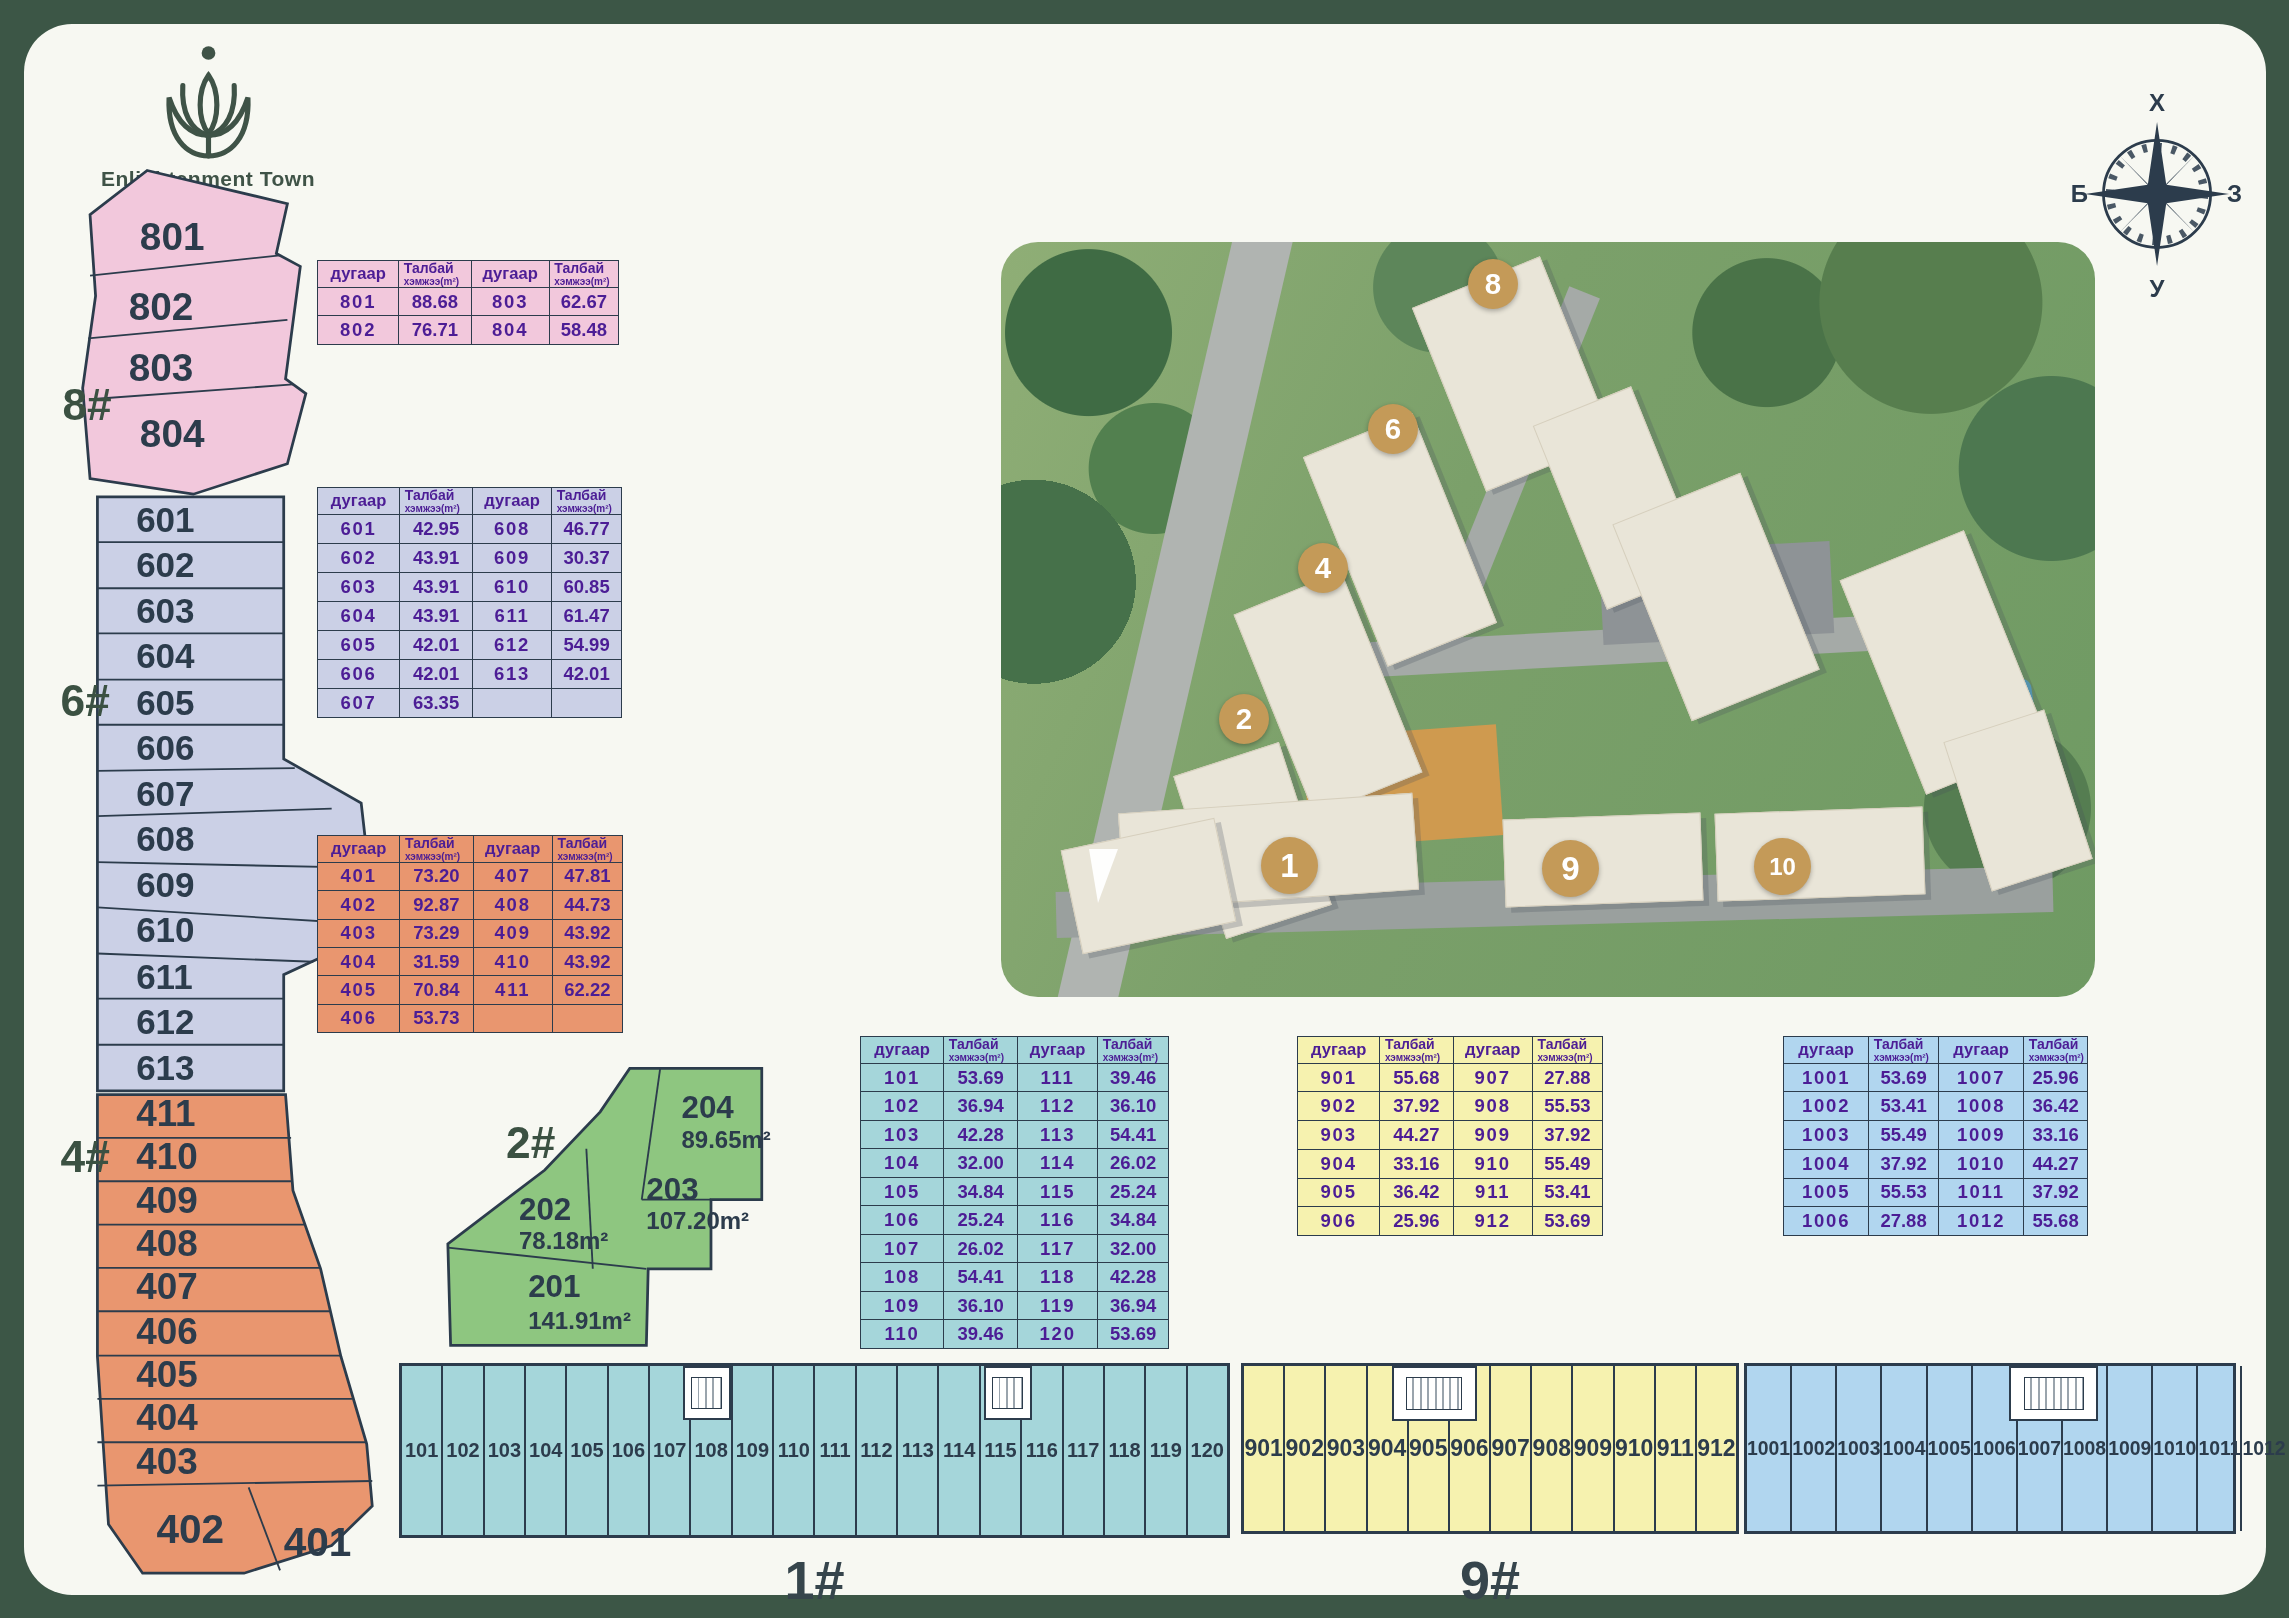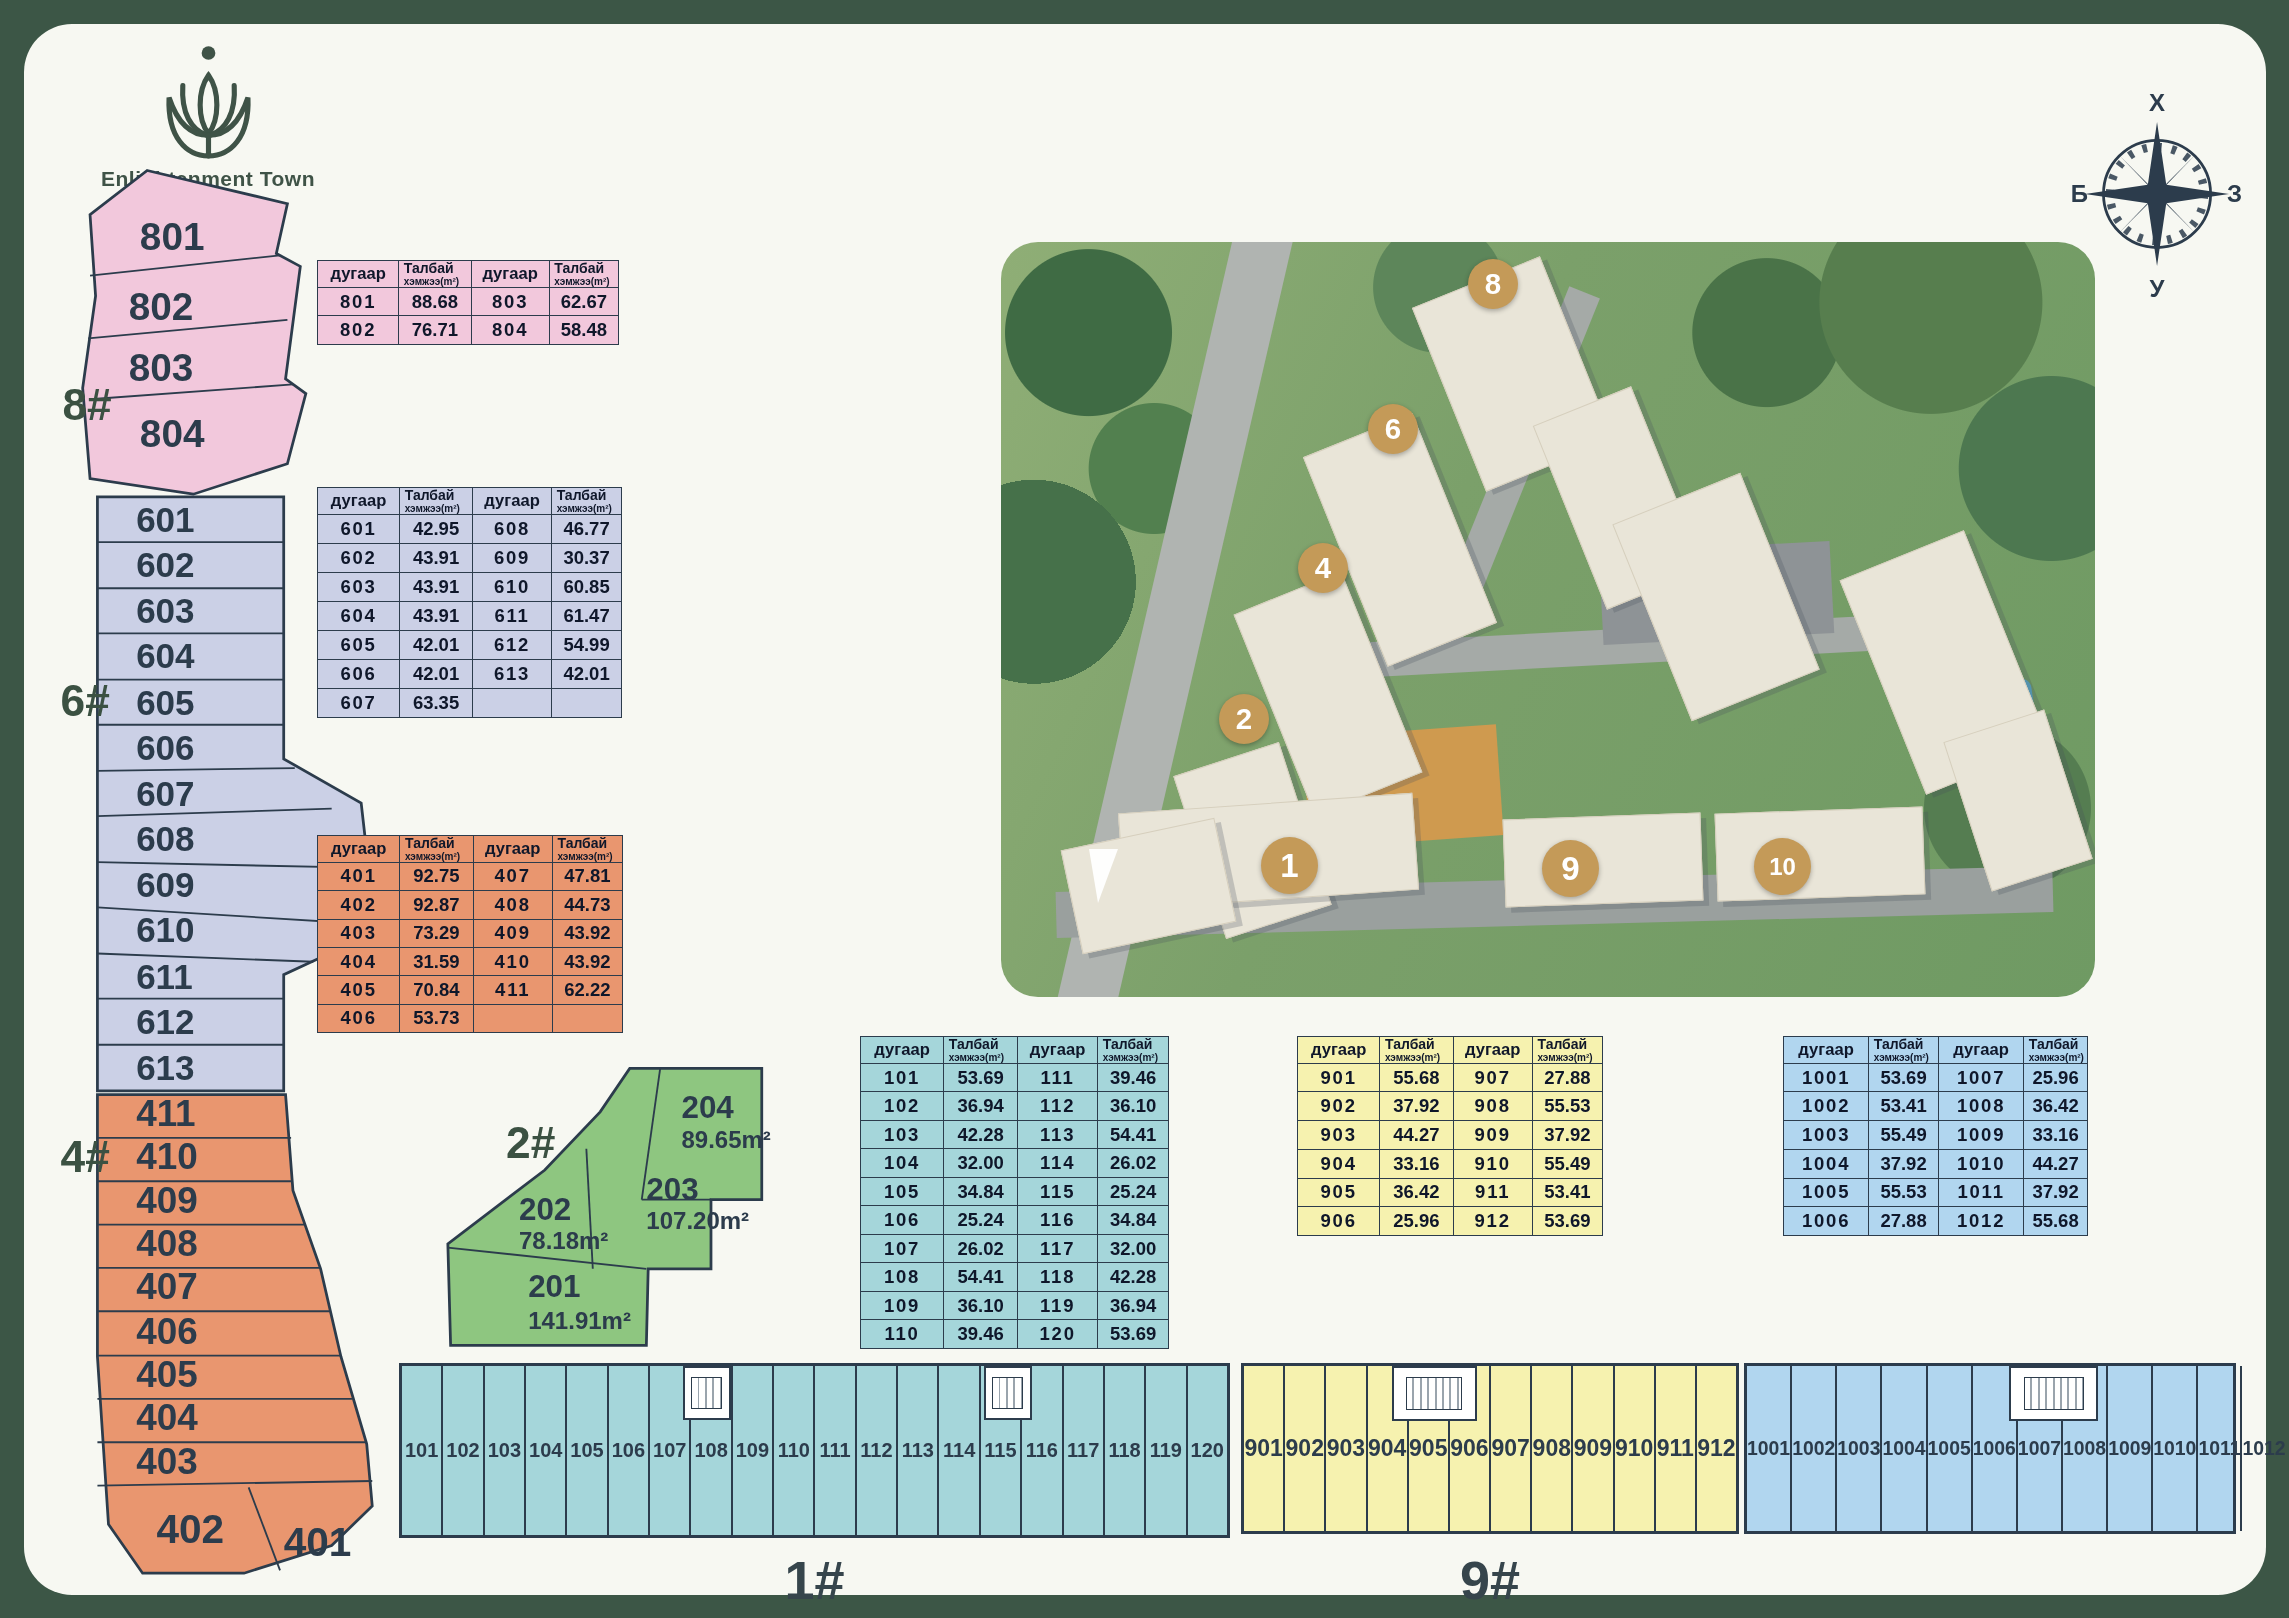--- a/index.html
+++ b/index.html
@@ -11,21 +11,21 @@
   .logo { position:absolute; left:88px; top:41px; width:240px; text-align:center; }
   .logo svg { display:block; margin:0 auto; }
   .logo-text { margin-top:5.5px; font-size:21px; font-weight:bold; color:#3f5347; letter-spacing:0.5px; }
   .title { position:absolute; left:461px; top:65px; width:1421px; text-align:center;
            font-size:81px; font-weight:bold; color:#3b5142; letter-spacing:-0.9px; }
 
   .compass { position:absolute; left:2072px; top:85px; width:171px; height:217px; }
   .compass text { font-size:26px; font-weight:bold; fill:#2c3c4c; font-family:"Liberation Sans",sans-serif; }
 
   
-  .area-table { position:absolute; border-collapse:collapse; table-layout:fixed; text-align:center; color:#0f172a; }
+  .area-table { position:absolute; border-collapse:collapse; table-layout:fixed; text-align:center; color:#4c1d95; }
   .area-table th, .area-table td { border:1.8px solid #2c3c4c; overflow:hidden; }
   .th-num { font-size:16.6px; font-weight:bold; }
   .th-area { text-align:left; padding-left:4.6px; }
   .th-area .a1 { display:block; font-size:14px; line-height:14.8px; font-weight:bold; }
   .th-area .a2 { display:block; font-size:10px; line-height:11px; font-weight:bold; }
   .area-table td.cell-num  { font-size:18.5px; font-weight:bold; letter-spacing:1.8px; }
   .area-table td.cell-area { font-size:18.5px; font-weight:bold; }
   .pinkT { background:#f2c8dc; } .lavT { background:#cbd0e6; } .orgT { background:#e9966f; }
   .cynT { background:#a5d6da; } .yelT { background:#f6f2af; } .bluT { background:#b1d6ef; }
 
@@ -360,21 +360,21 @@
       <th class="th-num">дугаар</th>
       <th class="th-area">
             <span class="a1">Талбай</span>
             <span class="a2">хэмжээ(m²)</span>
           </th>
     </tr>
       </thead>
     <tbody>
         <tr>
           <td class="cell-num">401</td>
-          <td class="cell-area">92.75</td>
+          <td class="cell-area">73.20</td>
           <td class="cell-num">407</td>
           <td class="cell-area">47.81</td>
         </tr>
         <tr>
           <td class="cell-num">402</td>
           <td class="cell-area">92.87</td>
           <td class="cell-num">408</td>
           <td class="cell-area">44.73</td>
         </tr>
         <tr>

